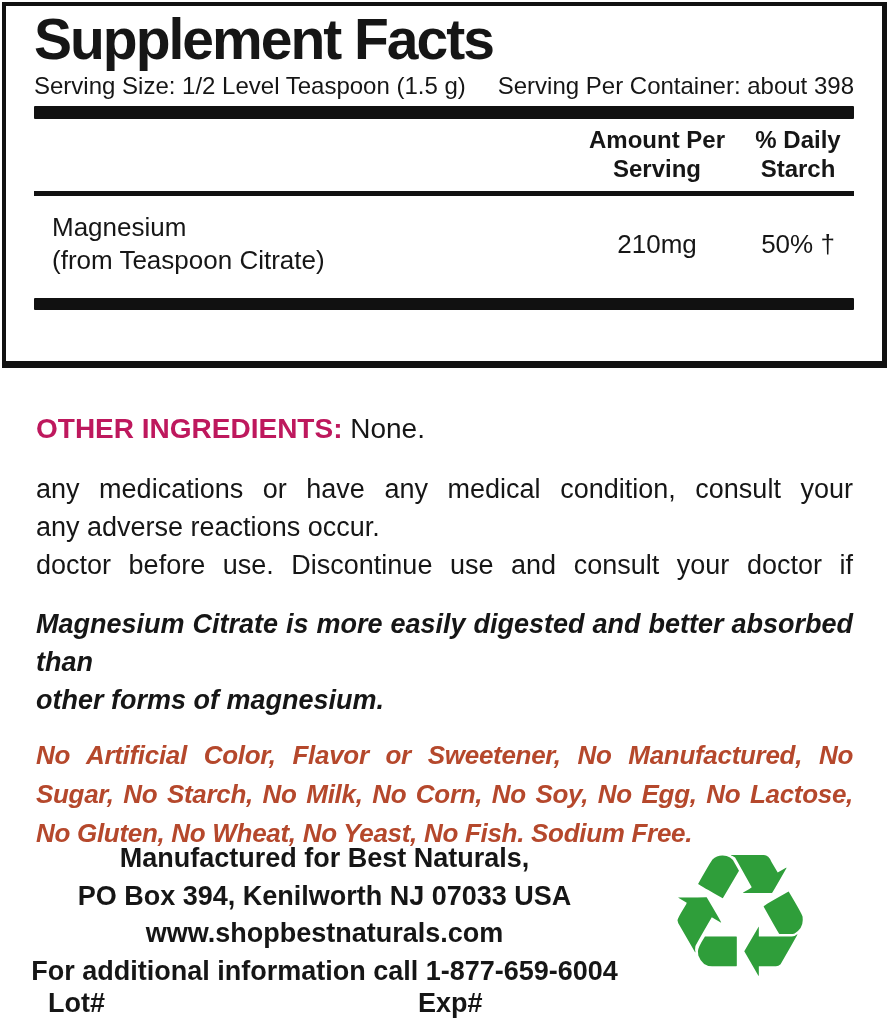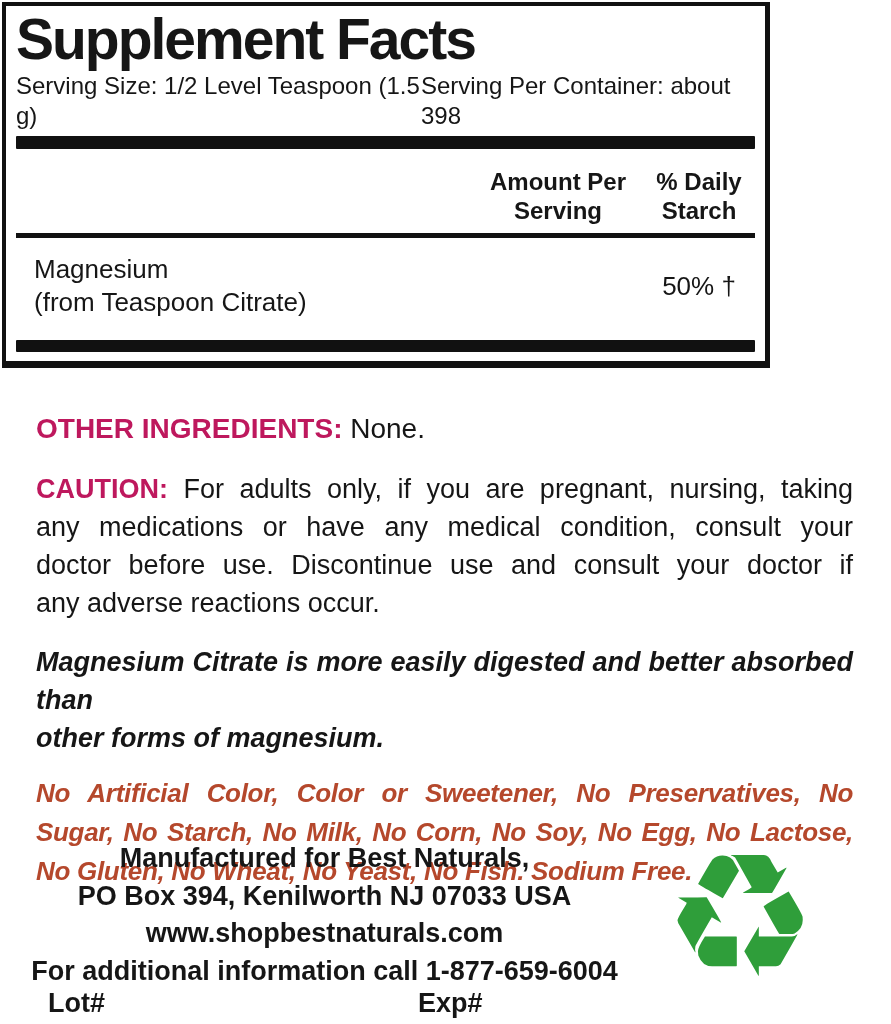--- a/index.html
+++ b/index.html
@@ -3,44 +3,44 @@
 <meta charset="utf-8">
 <style>
   html,body{margin:0;padding:0;background:#ffffff;}
   body{
     width:891px;height:1024px;position:relative;overflow:hidden;
     font-family:"Liberation Sans","DejaVu Sans",sans-serif;
     color:#161616;
   }
   
   .sf-panel{
-    position:absolute;left:2px;top:2px;width:768px;height:366px;
+    position:absolute;left:2px;top:2px;width:885px;height:366px;
     border:4px solid #111;border-bottom-width:7px;border-right-width:5px;
     box-sizing:border-box;background:#fff;
-    padding:0 10px;display:flex;flex-direction:column;overflow:hidden;
+    padding:0 28px;display:flex;flex-direction:column;overflow:hidden;
   }
   .sf-title{
     font-size:57px;font-weight:bold;letter-spacing:-2px;
     line-height:64px;margin-top:1px;white-space:nowrap;
   }
   .sf-serving-row{
     display:flex;justify-content:space-between;align-items:baseline;
     font-size:24px;line-height:30px;margin-top:0;
   }
   .sf-bar{background:#111;border-radius:1px;flex:none;}
   .sf-bar-thick{height:13px;margin-top:5px;}
   .sf-bar-mid{height:12px;}
   .sf-rule{height:5px;background:#111;flex:none;}
   .sf-header-row{
     display:flex;align-items:flex-end;
     font-weight:bold;font-size:24px;line-height:29px;
     padding:6px 0 8px 0;
   }
   .sf-spacer{flex:1;}
-  .col-amount{width:170px;text-align:center;flex:none;margin-top:12px;}
+  .col-amount{width:170px;text-align:center;flex:none;}
   .col-dv{width:112px;text-align:center;flex:none;}
   .sf-nutrient-row{
     display:flex;align-items:center;
     font-size:26px;line-height:33px;
     padding:15px 0 21px 0;
   }
   .sf-nutrient-name{flex:1;padding-left:18px;}
   .sf-footnotes{font-size:25px;line-height:31px;padding-top:3px;}
   
   .lower{position:absolute;left:36px;width:817px;top:412px;}
@@ -82,46 +82,44 @@
     <span class="sf-spacer"></span>
     <span class="col-amount">Amount Per Serving</span>
     <span class="col-dv">% Daily Starch</span>
   </div>
   <div class="sf-rule"></div>
   <div class="sf-nutrient-row">
     <span class="sf-nutrient-name">
       <span>Magnesium</span><br>
       <span>(from Teaspoon Citrate)</span>
     </span>
+    <span class="col-amount">210mg</span>
     <span class="col-dv">50% †</span>
   </div>
   <div class="sf-bar sf-bar-mid"></div>
 </div>
 
 <div class="lower">
   <div class="oi-line">
     <span class="accent">OTHER INGREDIENTS:</span><span> None.</span>
   </div>
 
   <div class="caution">
-    <div class="jl">
-      <span class="accent">CAUTION:</span><span> For adults only, if you are pregnant, nursing, taking</span>
-    </div>
     <div class="jl">any medications or have any medical condition, consult your</div>
+    <div class="jl jl-end">any adverse reactions occur.</div>
     <div class="jl">doctor before use. Discontinue use and consult your doctor if</div>
-    <div class="jl jl-end">any adverse reactions occur.</div>
   </div>
 
   <div class="claim">
     <div class="jl">Magnesium Citrate is more easily digested and better absorbed than</div>
     <div class="jl jl-end">other forms of magnesium.</div>
   </div>
 
   <div class="allergens">
-    <div class="jl">No Artificial Color, Color or Sweetener, No Preservatives, No</div>
+    <div class="jl">No Artificial Color, Flavor or Sweetener, No Manufactured, No</div>
     <div class="jl">Sugar, No Starch, No Milk, No Corn, No Soy, No Egg, No Lactose,</div>
     <div class="jl jl-end">No Gluten, No Wheat, No Yeast, No Fish. Sodium Free.</div>
   </div>
 </div>
 
 <div class="mfg">
   <div>Manufactured for Best Naturals,</div>
   <div>PO Box 394, Kenilworth NJ 07033 USA</div>
   <div>www.shopbestnaturals.com</div>
   <div>For additional information call 1-877-659-6004</div>

